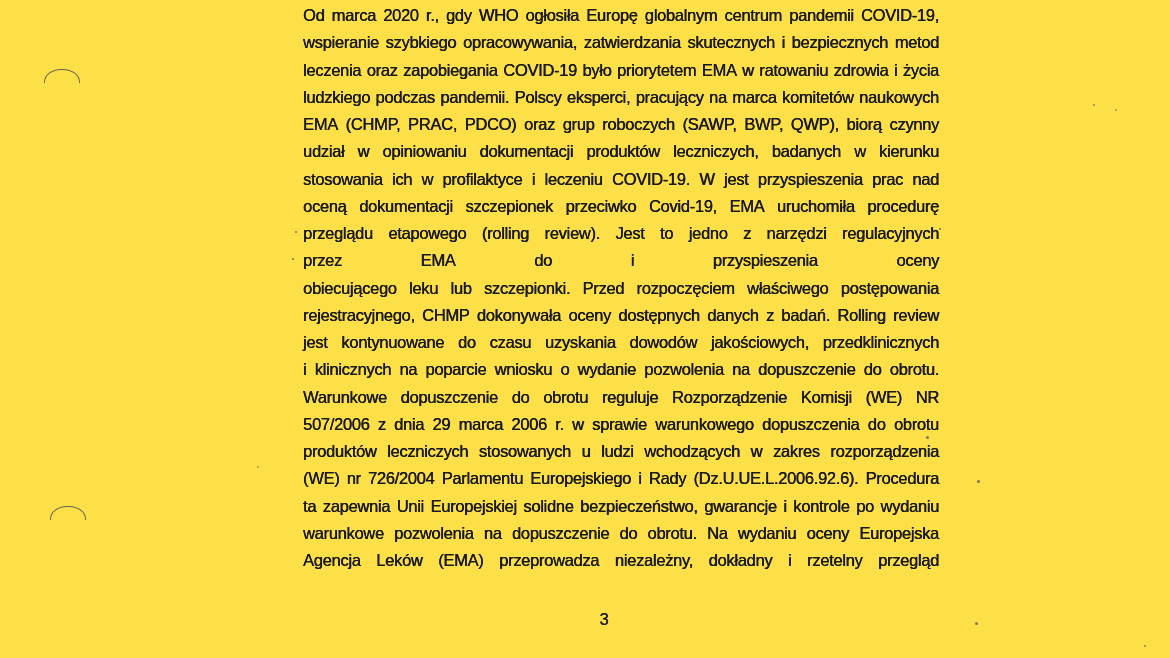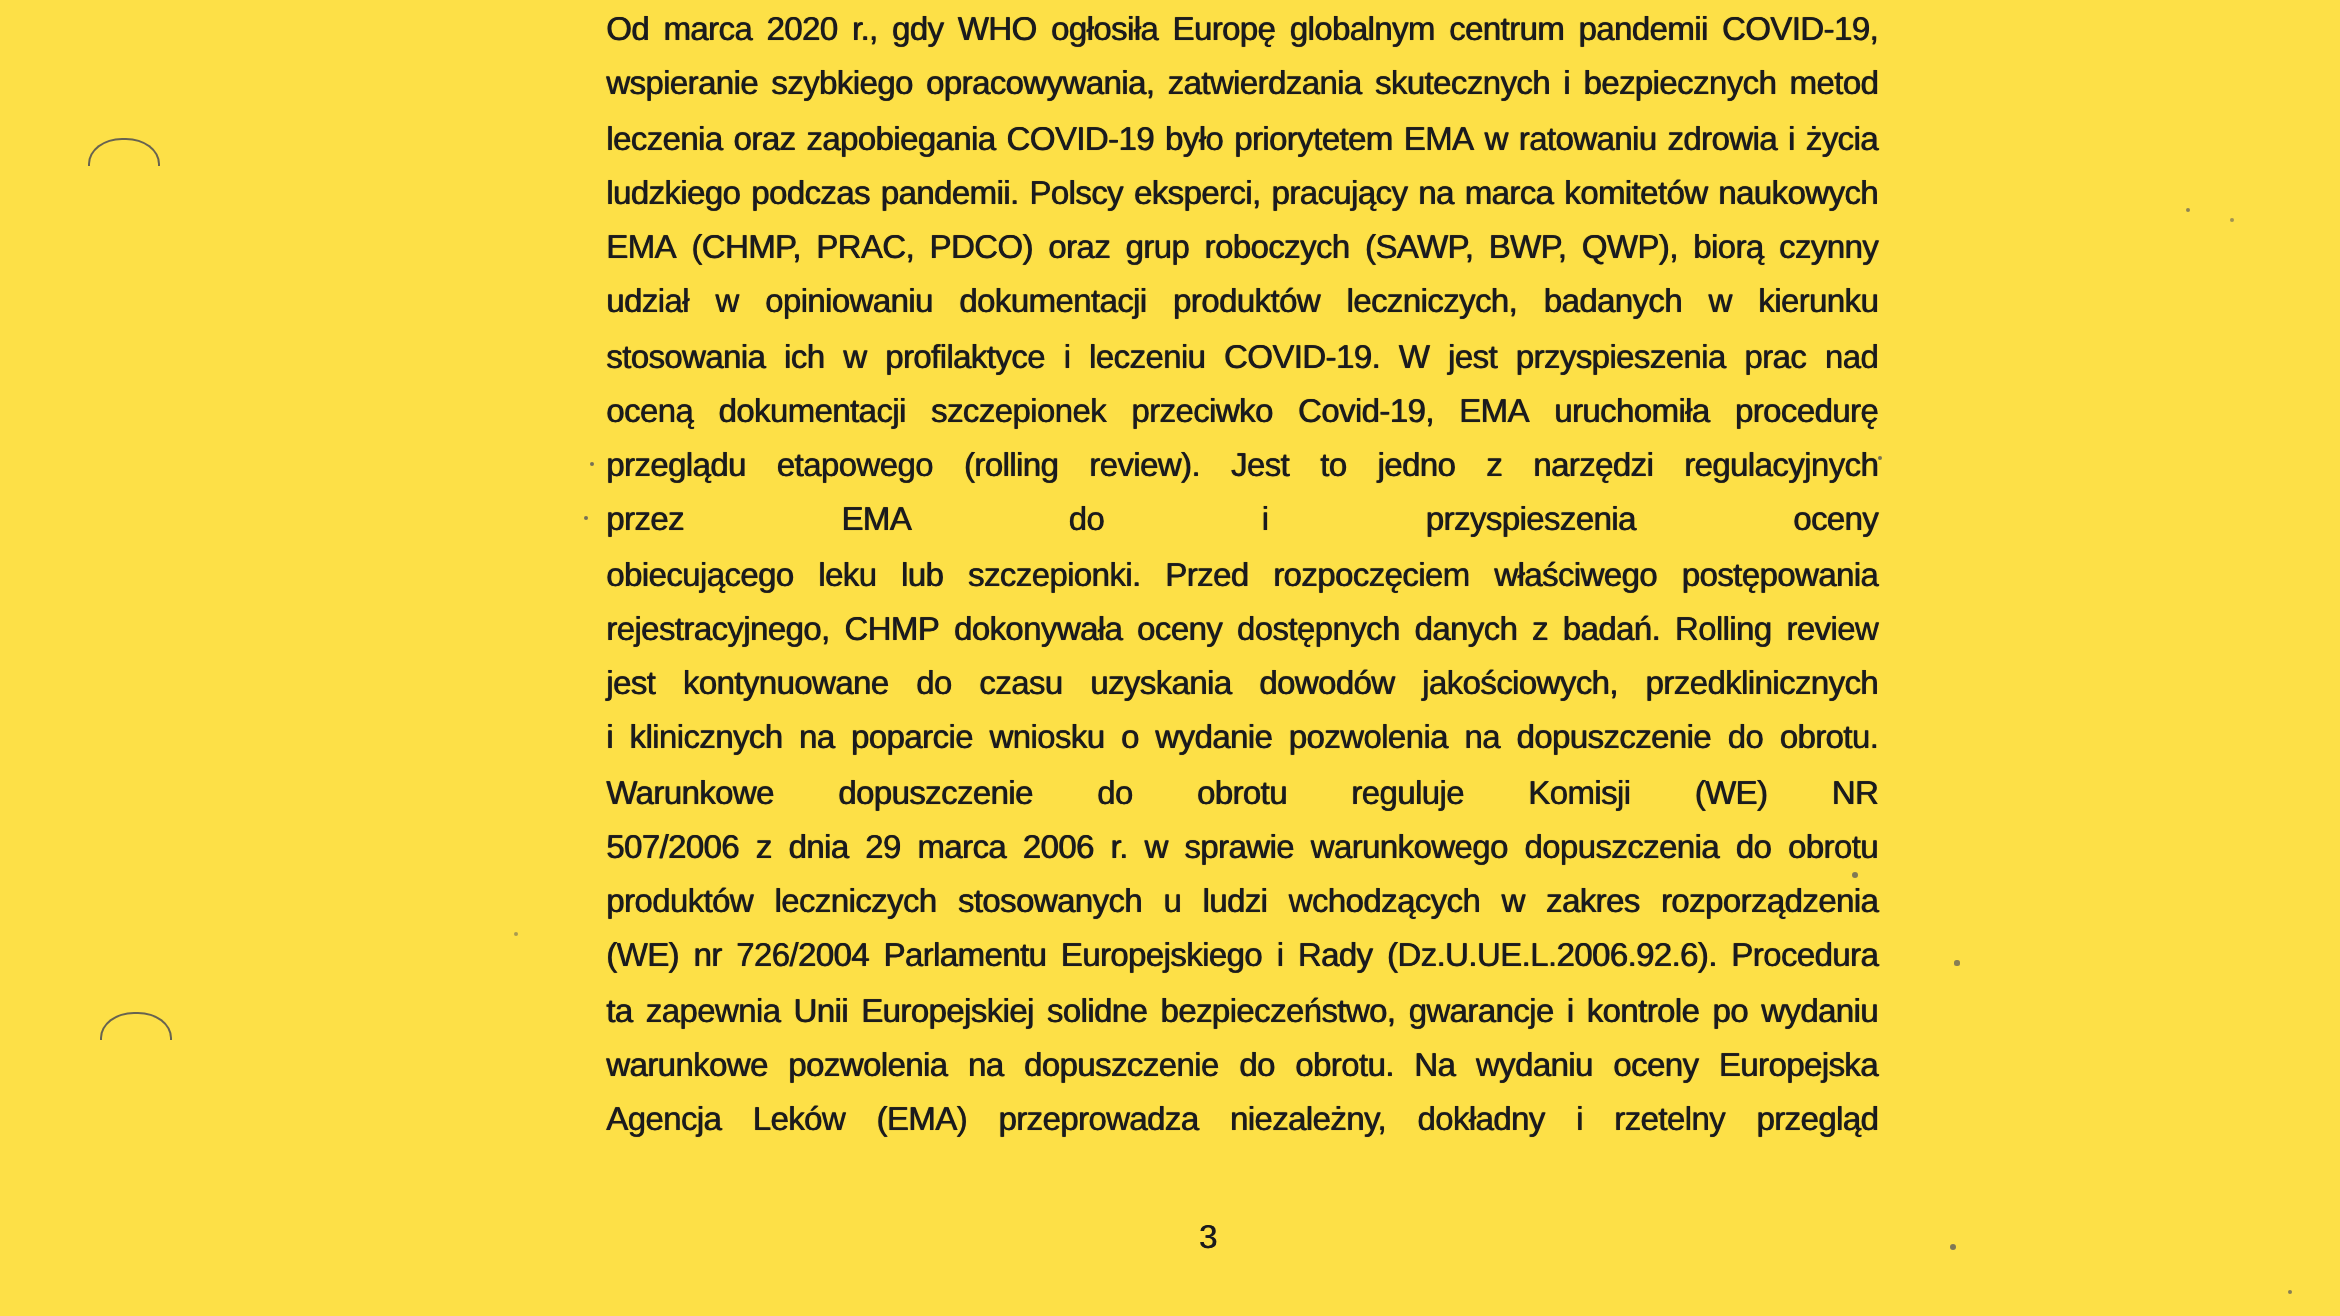--- a/index.html
+++ b/index.html
@@ -237,20 +237,21 @@
         <span>dopuszczenie</span>
         <span>do</span>
         <span>obrotu.</span>
       </div>
     <div class="jline">
         <span>Warunkowe</span>
         <span>dopuszczenie</span>
         <span>do</span>
         <span>obrotu</span>
         <span>reguluje</span>
+        <span>Rozporządzenie</span>
         <span>Komisji</span>
         <span>(WE)</span>
         <span>NR</span>
       </div>
     <div class="jline">
         <span>507/2006</span>
         <span>z</span>
         <span>dnia</span>
         <span>29</span>
         <span>marca</span>

